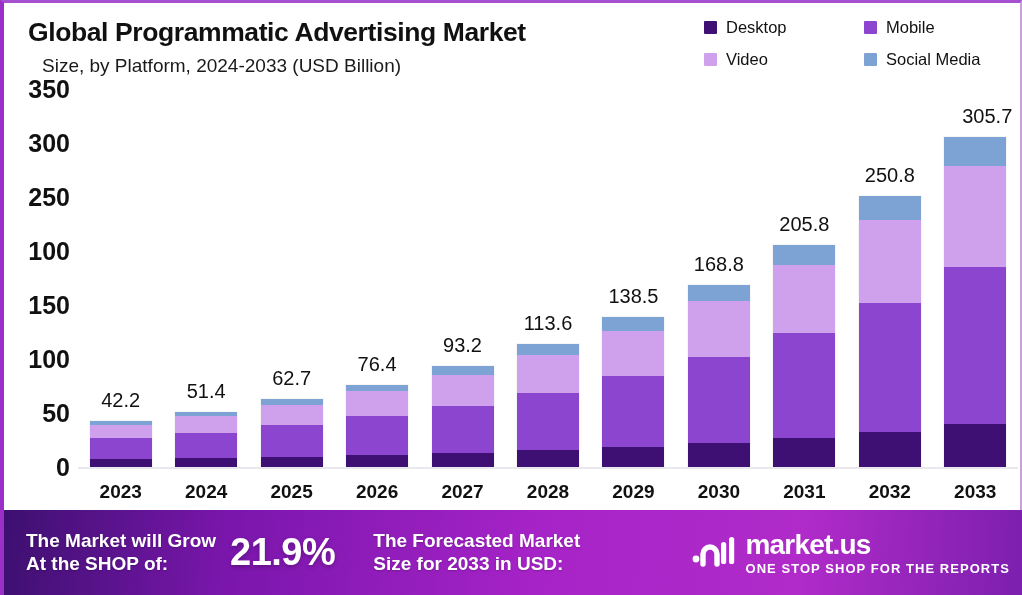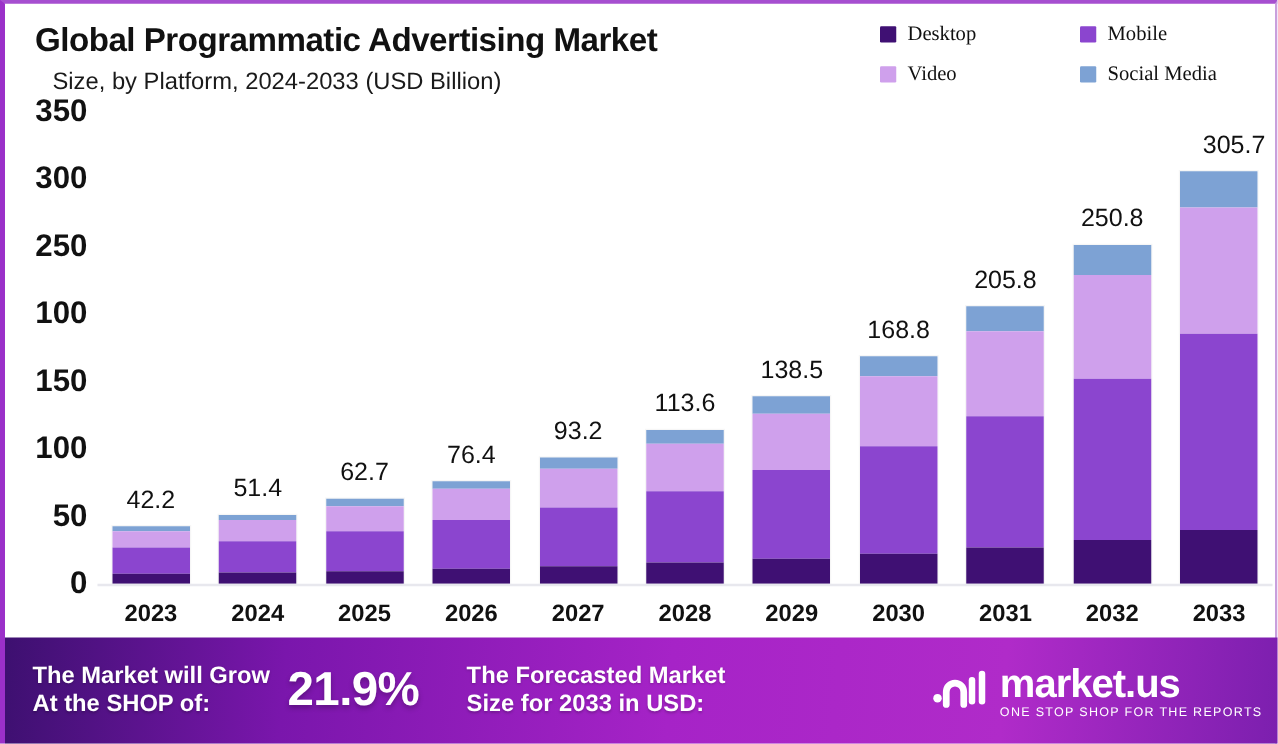--- a/index.html
+++ b/index.html
@@ -60,21 +60,21 @@
     font-size:16.5px;
     color:#111111;
     white-space:nowrap;
   }
   .legend-swatch {
     width:13px; height:13px;
     margin-right:9px;
     flex:0 0 auto;
     border-radius:1px;
   }
-  .legend-label { line-height:1;font-family:Liberation Serif, serif; }
+  .legend-label { line-height:1; }
 
   
   .chart {
     position:absolute;
     left:0; top:86px;
     width:1022px;
     height:424px;
   }
   .y-axis {
     position:absolute;
@@ -195,29 +195,29 @@
     right:16px;
     top:50%;
     transform:translateY(-50%);
     display:flex;
     align-items:center;
   }
   .logo-mark { margin-right:8px; display:block; }
   .logo-text { display:flex; flex-direction:column; }
   .logo-name {
     color:#ffffff;
-    font-size:32px;
+    font-size:28px;
     font-weight:bold;
     letter-spacing:-0.8px;
     line-height:1;
   }
   .logo-tag {
     color:#ffffff;
-    font-size:10px;
-    font-weight:normal;
+    font-size:13px;
+    font-weight:bold;
     letter-spacing:1.05px;
     margin-top:3px;
     line-height:1;
   }
 </style>
 </head>
 <body>
 
 <div id="infographic">
 

